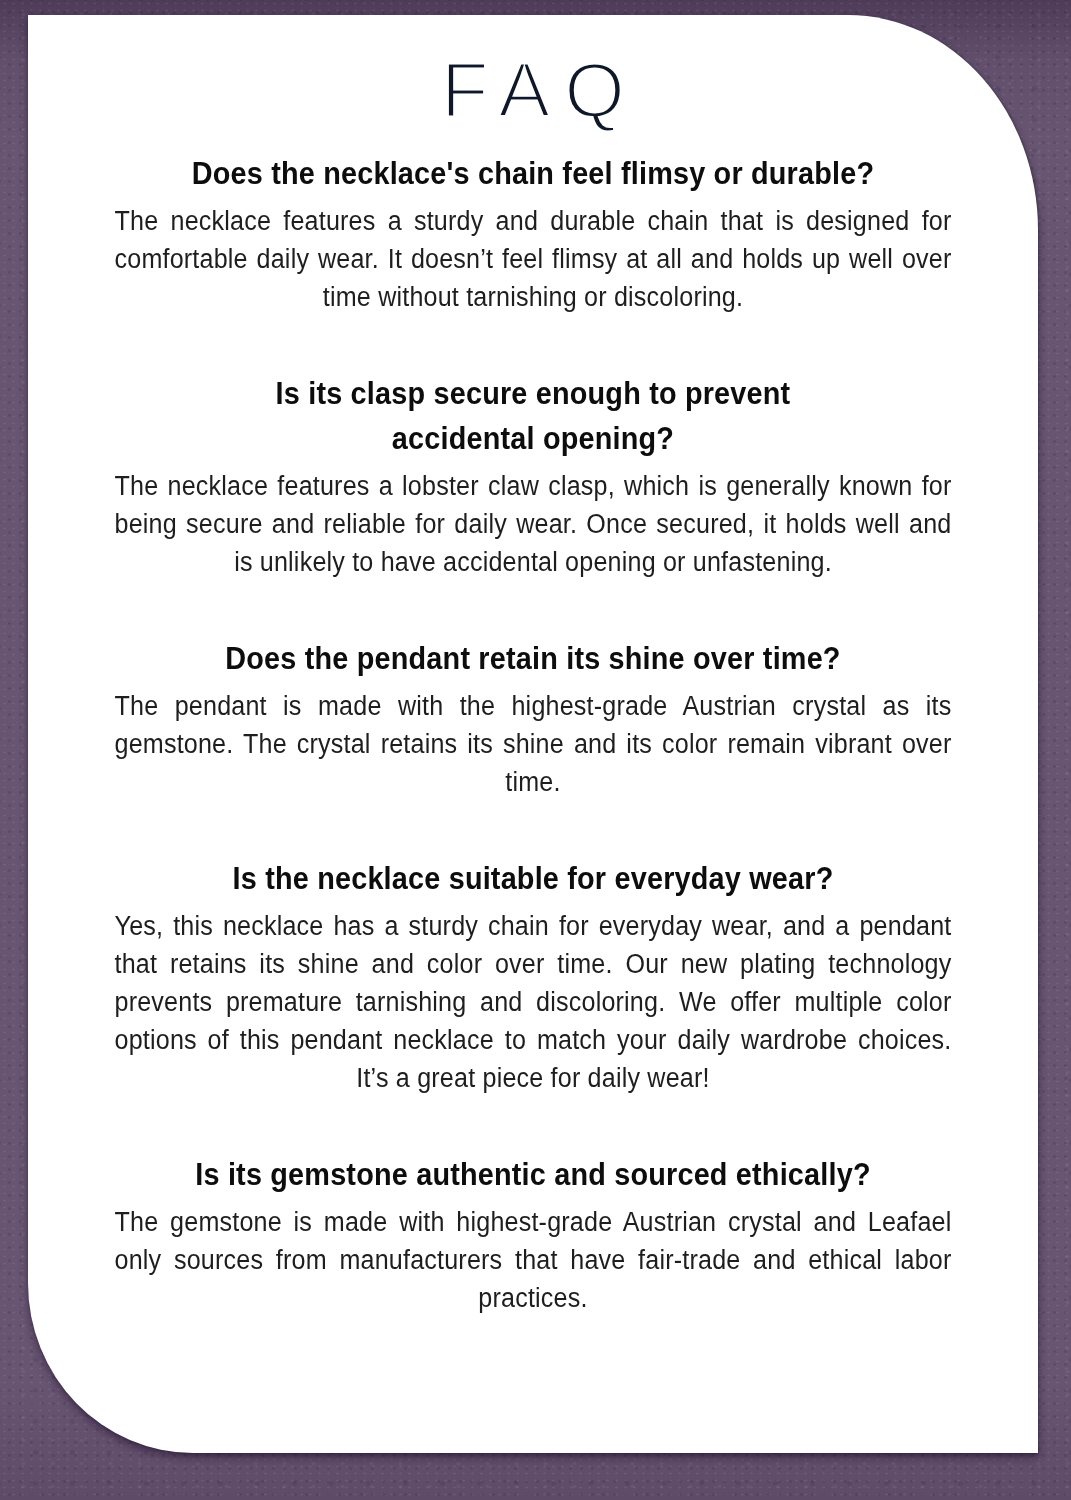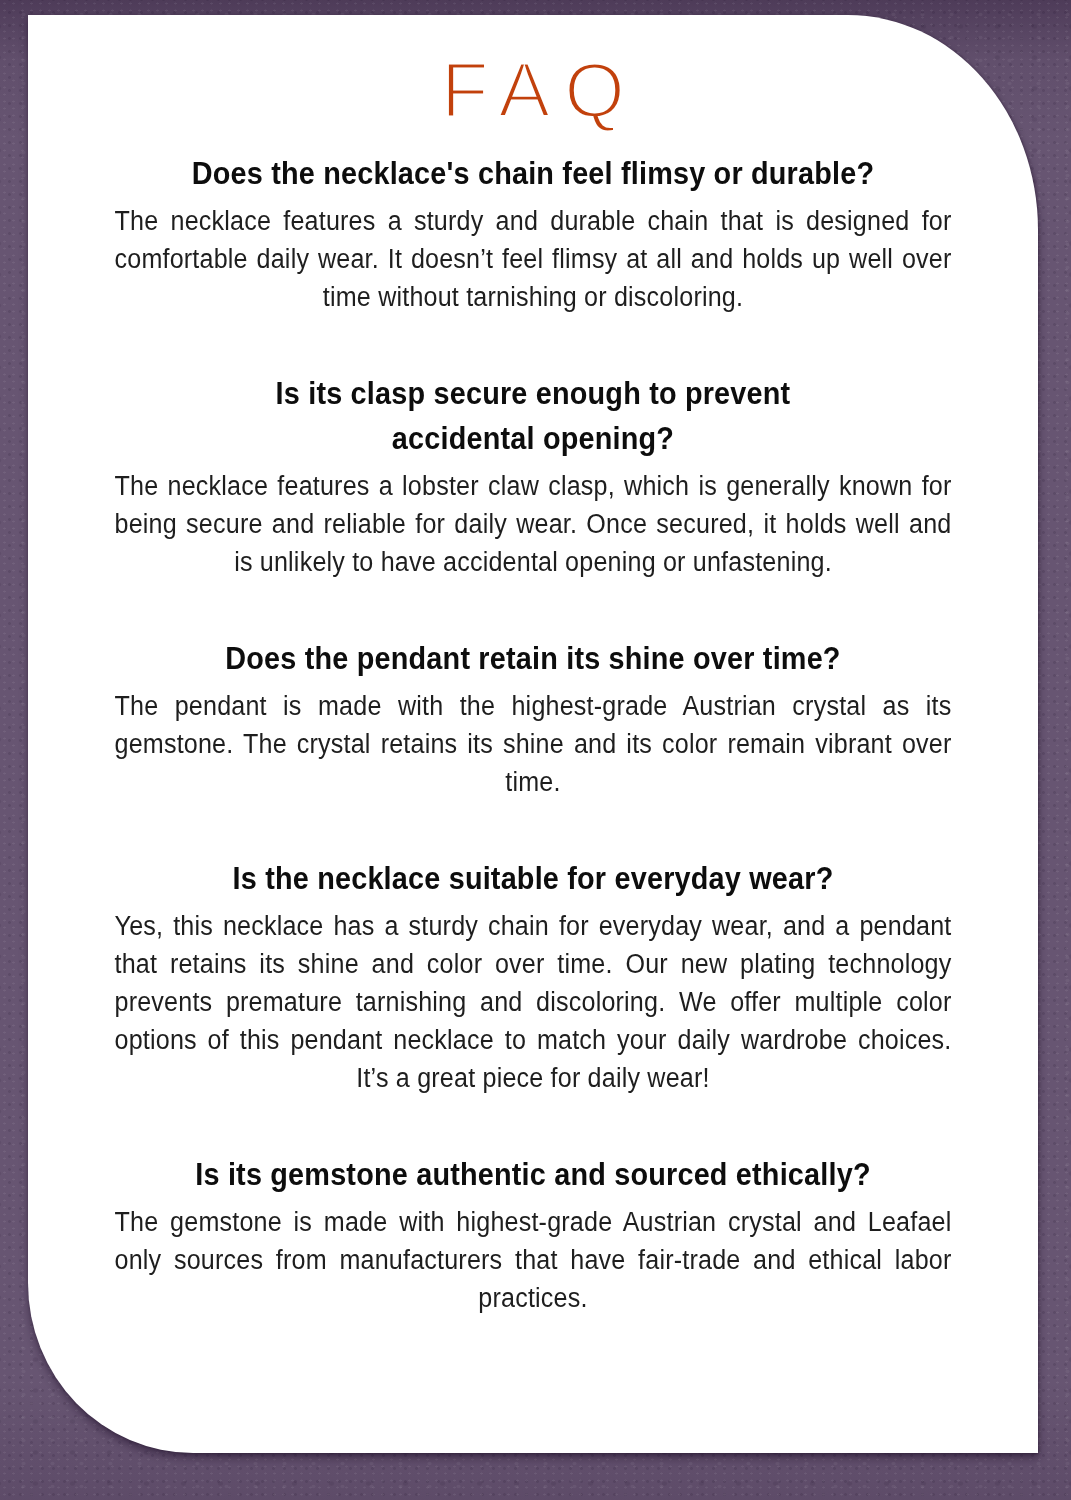--- a/index.html
+++ b/index.html
@@ -29,21 +29,21 @@
     border-radius: 0 190px 0 165px / 0 215px 0 170px;
     box-shadow: 0 5px 9px rgba(25,8,35,0.45), 1px 1px 3px rgba(25,8,35,0.35);
   }
   .title{
     margin:36px 0 0 0;
     text-align:center;
     font-weight:100;
     font-size:78px;
     line-height:1;
     letter-spacing:14px;
-    color:#c2410c;
+    color:#0f172a;
     -webkit-text-stroke:3px #ffffff;
     text-indent:14px; 
   }
   .content{
     width:900px;
     margin:22px auto 0 auto;
     transform:scaleX(0.93);
     transform-origin:50% 0;
   }
   .faq{ margin:0 0 55px 0; }

